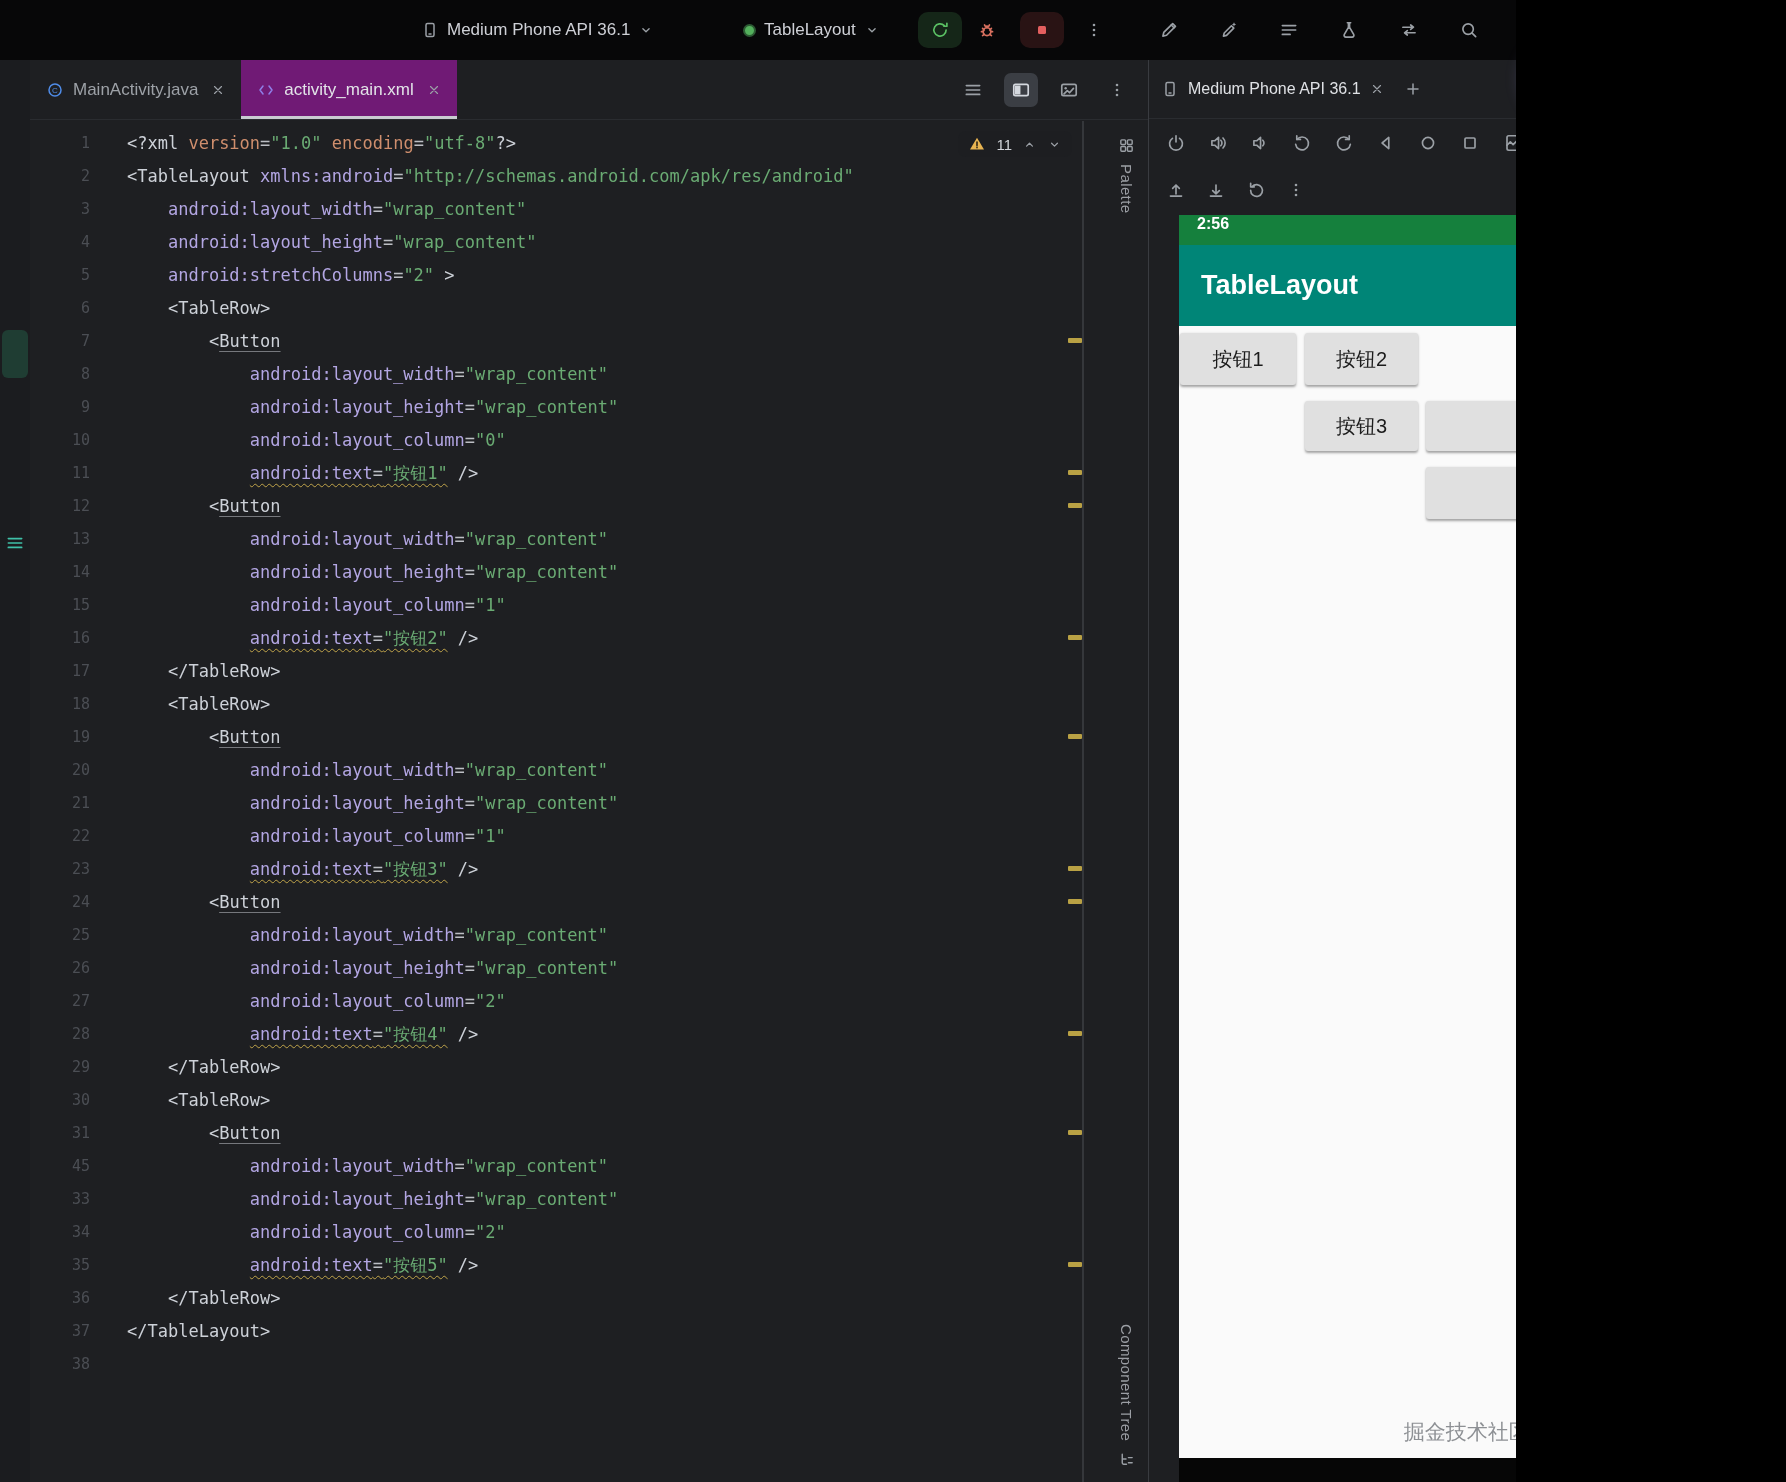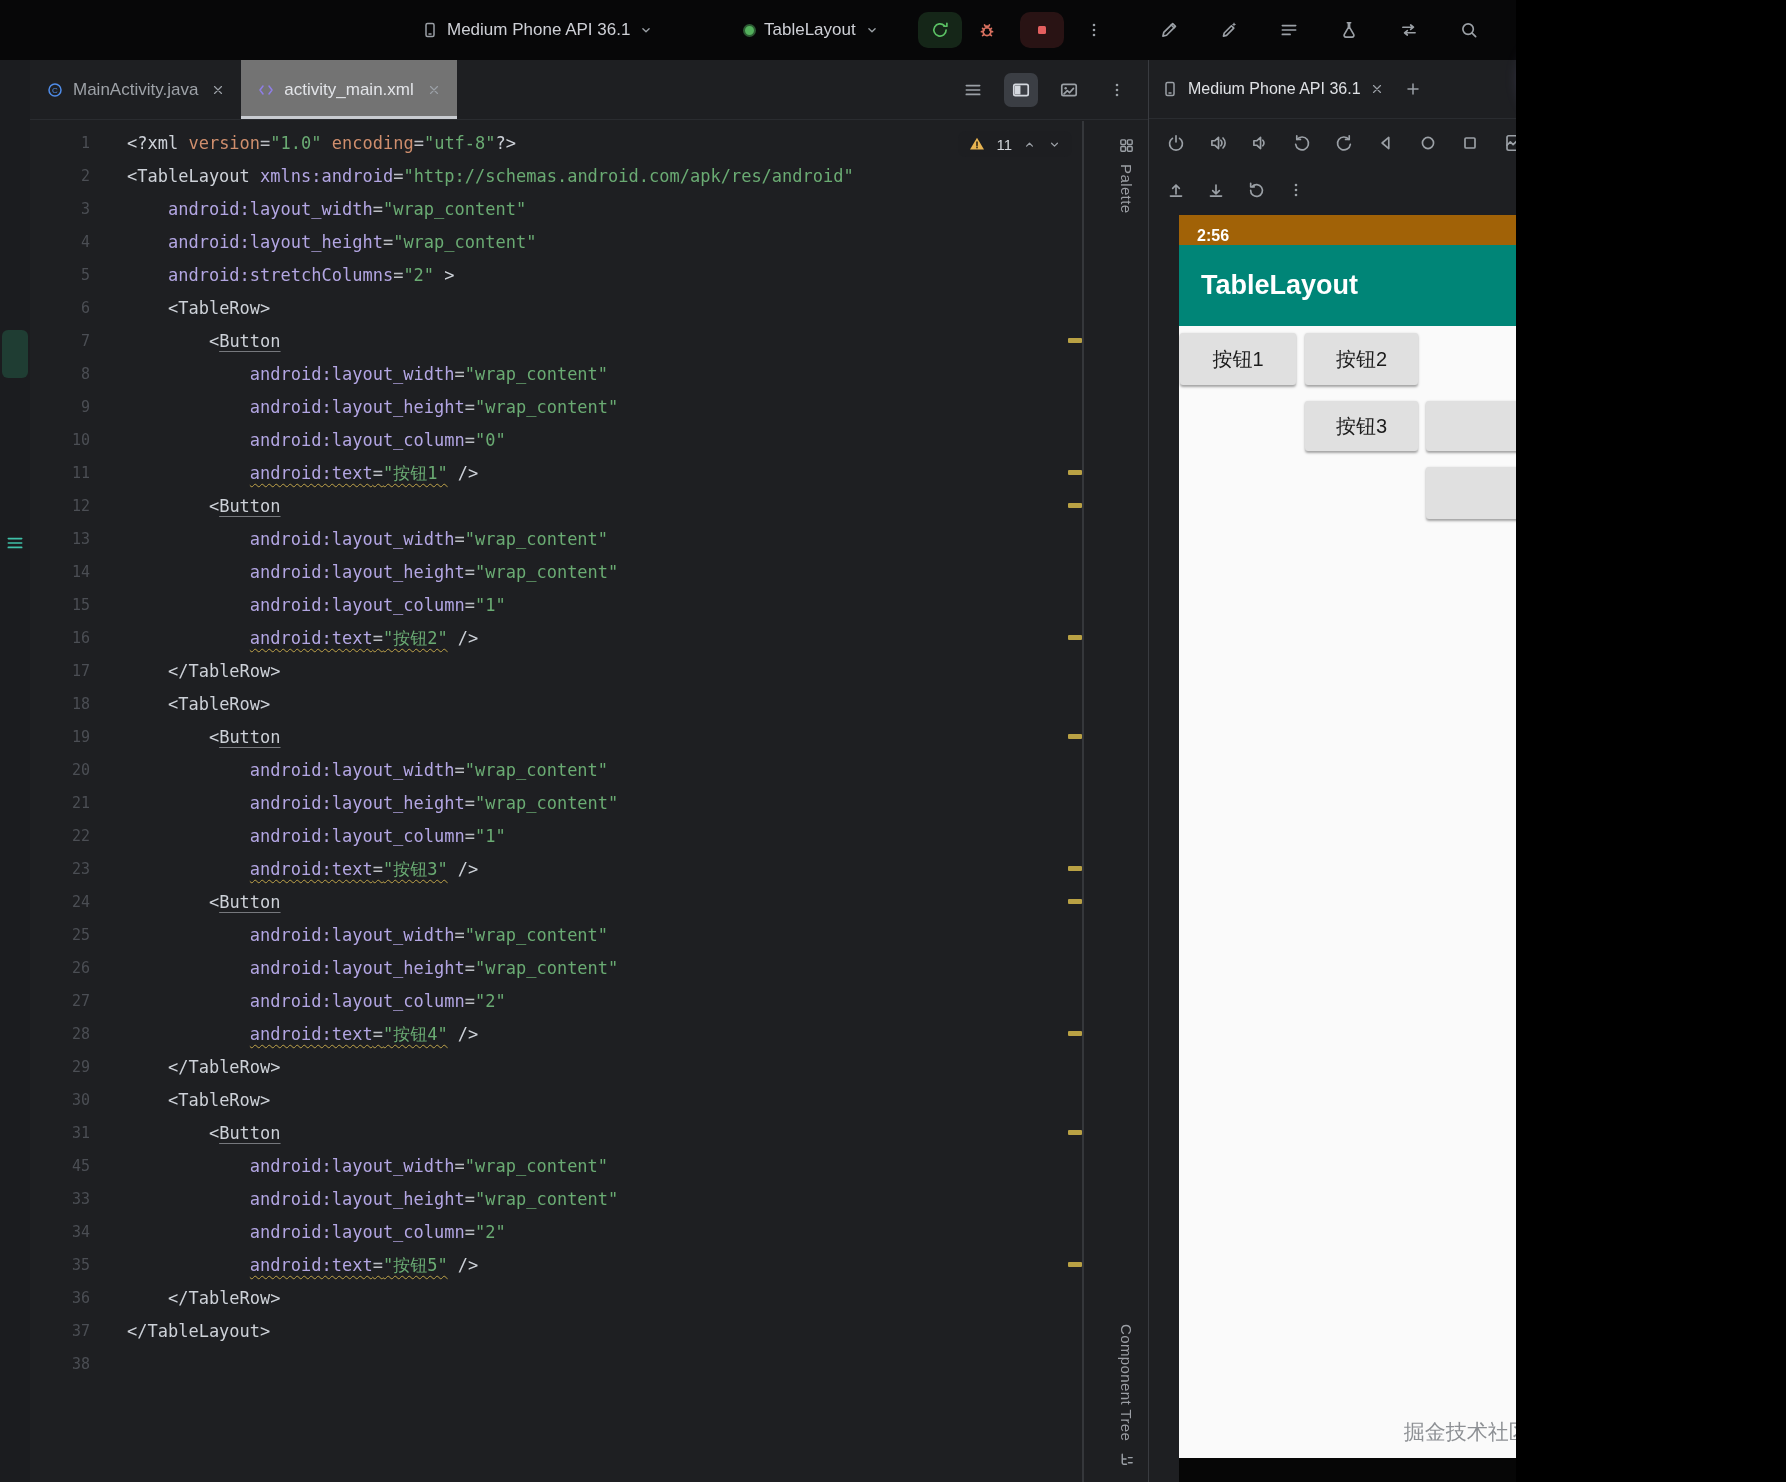--- a/index.html
+++ b/index.html
@@ -17,21 +17,21 @@
   .pill.red{background:rgba(224,85,85,.16)}
   .icbtn{position:absolute;top:13px;width:36px;height:34px;display:flex;align-items:center;justify-content:center;border-radius:8px}
   .tb-right{position:absolute;left:1158px;top:13px;height:34px;display:flex;align-items:center;gap:38px}
   .tb-right .ib{width:22px;height:22px;display:flex;align-items:center;justify-content:center;position:relative}
   .gear-dot{position:absolute;right:-2px;top:-2px;width:7px;height:7px;border-radius:50%;background:#e8c14c}
   .grn-dot{width:13px;height:13px;border-radius:50%;background:#53b05c;border:2px solid #2c5a33}
 
   
   .tabbar{position:absolute;left:30px;top:60px;width:1118px;height:60px;background:#1e1f22;border-bottom:1px solid #2a2c30;display:flex;align-items:stretch;z-index:5}
   .tab{display:flex;align-items:center;gap:9px;padding:0 16px;color:#9da1a7;font-size:17px;position:relative}
-  .tab.active{color:#e2e4e8;background:#737373}
+  .tab.active{color:#e2e4e8;background:#701a75}
   .tab.active::after{content:"";position:absolute;left:0;right:0;bottom:0;height:3px;background:#c9ccd1}
   .tab .x{margin-left:4px;display:flex}
   .mode-icons{margin-left:auto;display:flex;align-items:center;gap:14px;padding-right:14px}
   .mode-btn{width:34px;height:34px;border-radius:7px;display:flex;align-items:center;justify-content:center}
   .mode-btn.sel{background:#3b3e44}
 
   
   .editor{position:absolute;left:30px;top:121px;width:1118px;height:1361px;background:#1e1f22;font-family:"DejaVu Sans Mono",monospace;font-size:17px;z-index:1}
   .code-area{padding-top:6px}
   .code-line{display:flex;height:33px;line-height:33px;white-space:pre}
@@ -71,21 +71,21 @@
   .p-plus{width:34px;height:34px;display:flex;align-items:center;justify-content:center;border-radius:7px}
   .p-right{margin-left:auto;display:flex;align-items:center;gap:12px;padding-right:12px}
   .p-right .ib{width:28px;height:28px;display:flex;align-items:center;justify-content:center;border-radius:6px}
   .p-toolbar{display:flex;align-items:center;height:48px;padding-left:16px;gap:20px}
   .p-toolbar .db{width:22px;height:22px;display:flex;align-items:center;justify-content:center}
   .p-toolbar .last{margin-left:auto;margin-right:16px}
   .p-toolbar.row2{gap:18px;height:46px}
 
   
   .screen{position:absolute;left:30px;top:155px;width:574px;height:1243px;background:#fafafa;font-family:"Liberation Sans",sans-serif}
-  .statusbar{height:30px;background:#a16207;color:#fff;display:flex;align-items:flex-end;padding:0 32px 0 18px;font-size:16px}
+  .statusbar{height:30px;background:#15803d;color:#fff;display:flex;align-items:flex-start;padding:0 32px 0 18px;font-size:16px}
   .statusbar .time{flex:1;font-weight:700}
   .statusbar .net{font-size:14px;font-weight:700;}
   .appbar{height:81px;background:#008577;color:#fff;display:flex;align-items:center;padding-left:22px;font-size:27px;font-weight:700}
   .s-content{position:relative;height:1132px;background:#fafafa;overflow:hidden}
   .mbtn{position:absolute;background:#e0e0e0;border-radius:3px;box-shadow:0 1.5px 2.5px rgba(0,0,0,.35);display:flex;align-items:center;justify-content:center;font-size:20px;color:#1c1c1c}
   .watermark{position:absolute;right:8px;bottom:12px;color:#8d9094;font-size:21px;white-space:nowrap}
   .bottom-strip{position:absolute;left:30px;right:0;bottom:0;height:24px;background:#060606}
   .fireworks{position:absolute;right:0;bottom:0;width:96px;height:46px;border-radius:6px 0 0 0;background:
     radial-gradient(circle at 72% 28%, #ff5fa0 0 10%, transparent 42%),
     radial-gradient(circle at 28% 55%, #4dc3ff 0 12%, transparent 46%),

